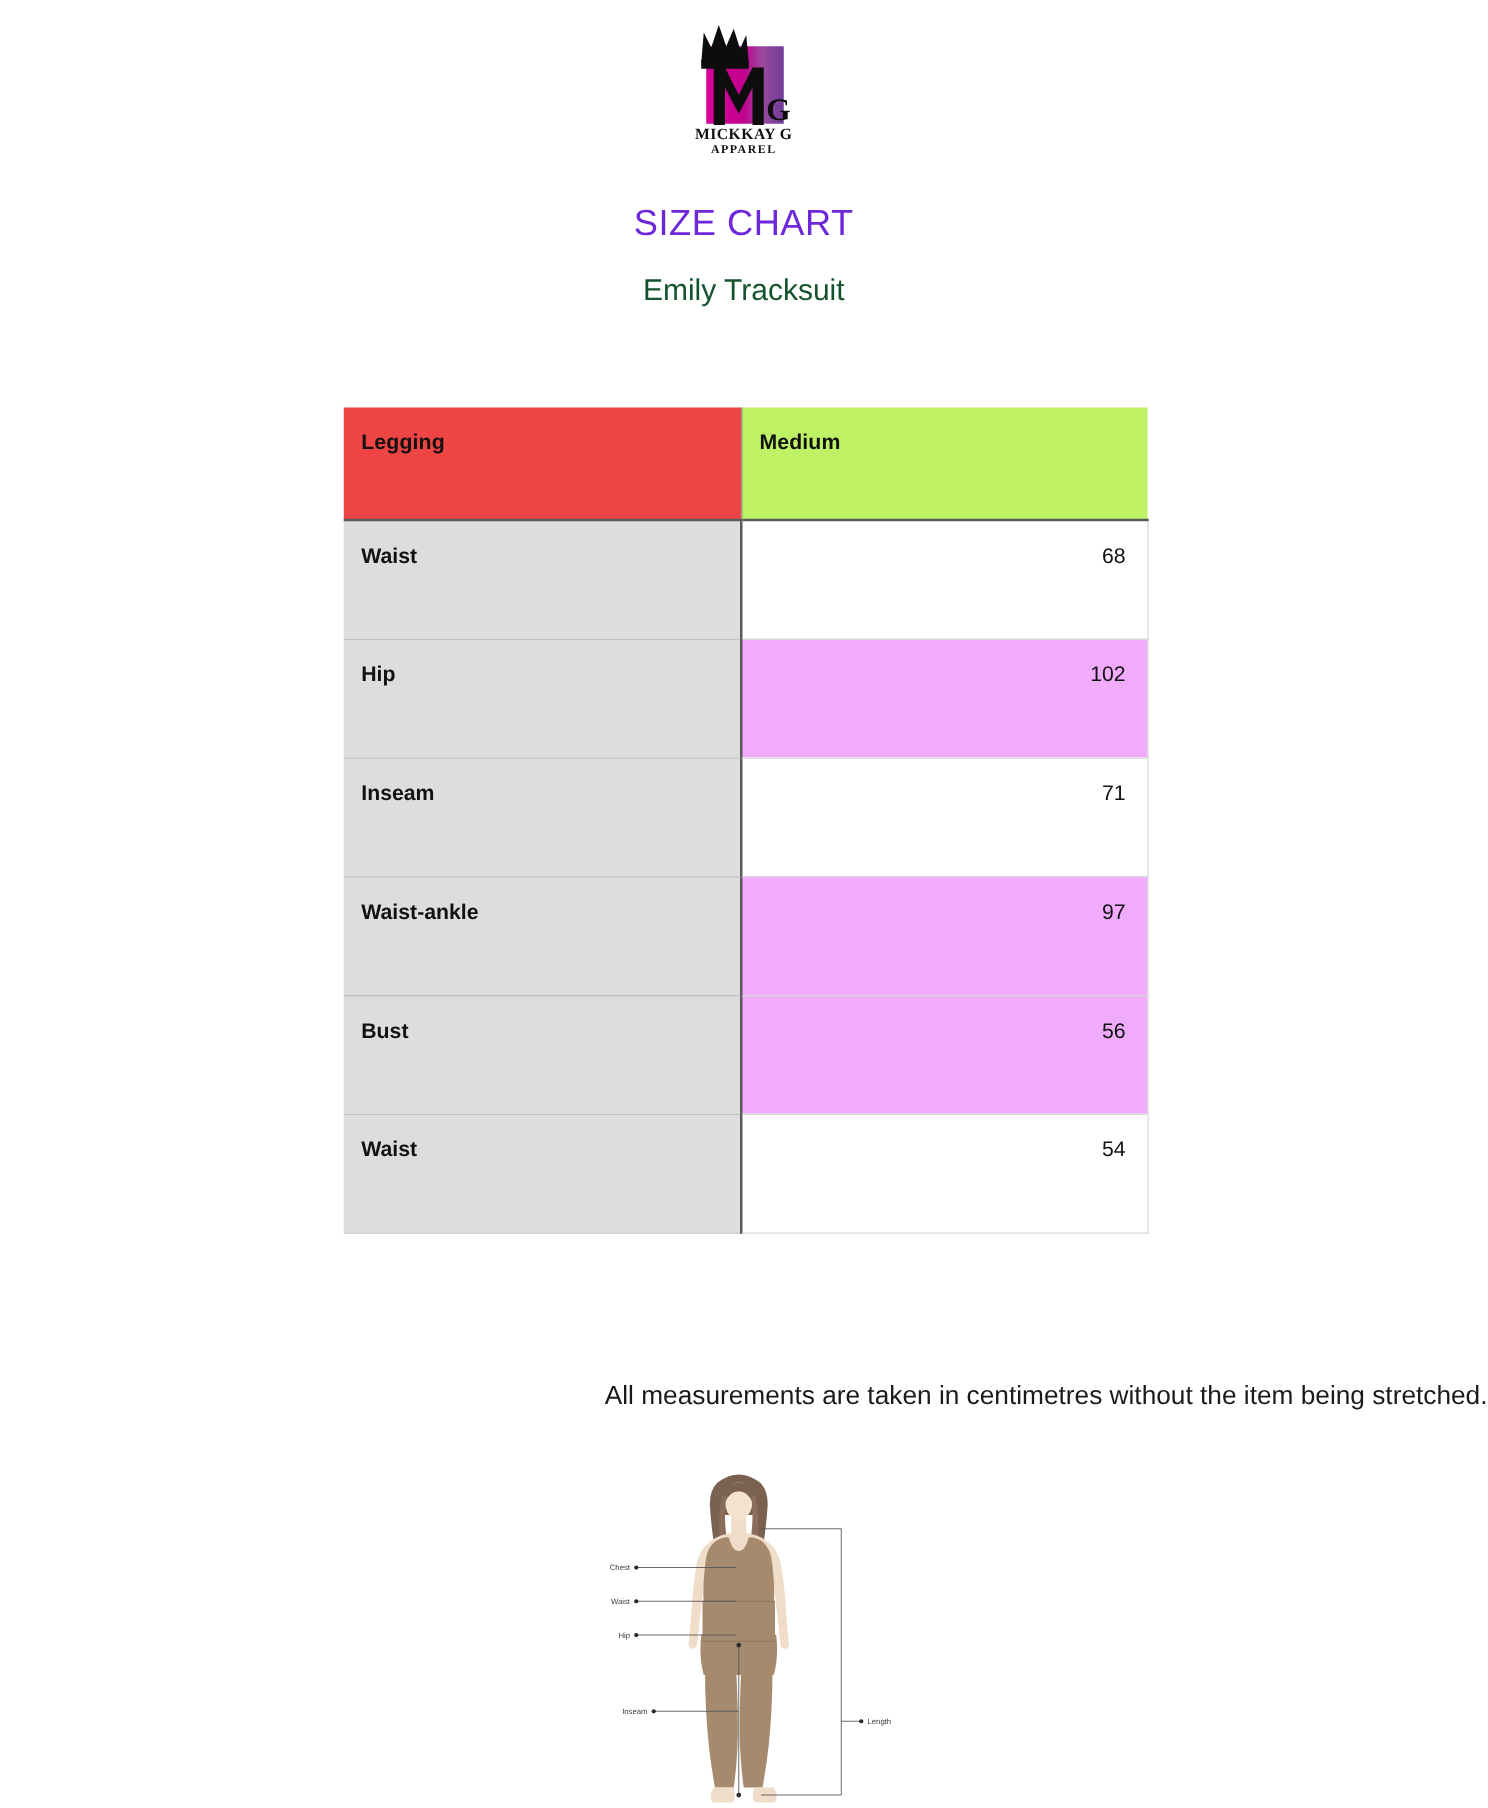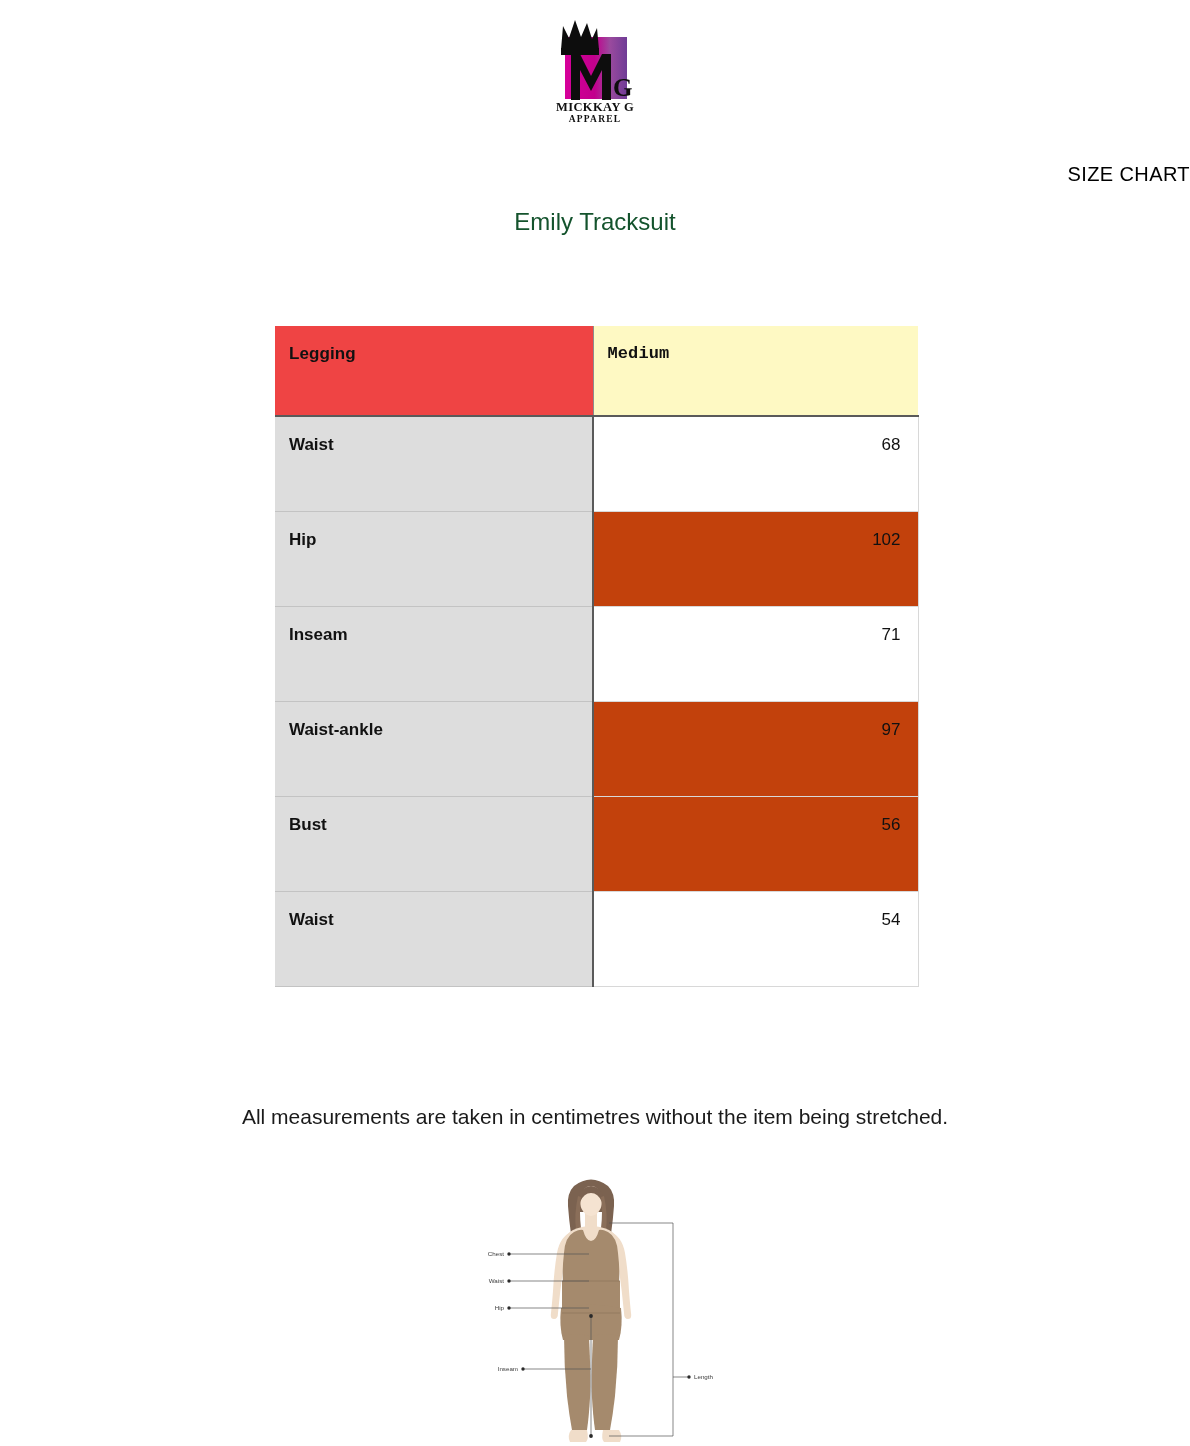--- a/index.html
+++ b/index.html
@@ -29,26 +29,25 @@
     height: 112px;
   }
   .logo svg { display: block; }
 
   
   .title-block {
     text-align: center;
     margin-top: 38px;
   }
   .title-main {
-    font-size: 20px;
+    font-size: 29px;
     font-weight: 400;
     letter-spacing: 0.4px;
-    color: #000000;
+    color: #6d28d9;
     line-height: 1.2;
-    text-align: right;
   }
   .title-sub {
     font-size: 24px;
     font-weight: 400;
     color: #14532d;
     margin-top: 22px;
     line-height: 1.2;
   }
 
   
@@ -81,22 +80,21 @@
     font-weight: bold;
     text-align: left;
     height: 90px;
     border-bottom: 2px solid #5a5a5a;
     letter-spacing: 0.1px;
   }
   table.size-chart thead th.h-label {
     border-right: 1px solid #8d8d8d;
   }
   table.size-chart thead th.h-value {
-    background: #fef9c3;
-    font-family: Liberation Mono, monospace;
+    background: #bef264;
   }
 
   
   table.size-chart td.lbl {
     background: #dddddd;
     font-weight: bold;
     text-align: left;
     border-right: 2px solid #5a5a5a;
     border-bottom: 1px solid #c3c3c3;
     height: 95px;
@@ -105,32 +103,32 @@
   table.size-chart td.val {
     text-align: right;
     font-weight: 400;
     border-bottom: 1px solid #d8d8d8;
     border-right: 1px solid #d8d8d8;
     height: 95px;
     padding-right: 17px;
     padding-left: 40px;
   }
   table.size-chart tbody tr.odd td.val { background: #ffffff; }
-  table.size-chart tbody tr.even td.val { background: #c2410c; }
+  table.size-chart tbody tr.even td.val { background: #f0abfc; }
 
   table.size-chart tbody tr:last-child td.lbl { border-bottom: 1px solid #c3c3c3; }
   table.size-chart tbody tr:last-child td.val { border-bottom: 1px solid #d8d8d8; margin-left: 16px; }
 
   
   .footnote {
     position: absolute;
     left: 0;
     top: 1105px;
     width: 100%;
-    text-align: center;
+    text-align: right;
     font-size: 21px;
     color: #1a1a1a;
   }
 
   
   .diagram-wrap {
     position: absolute;
     left: 0;
     top: 1168px;
     width: 100%;

